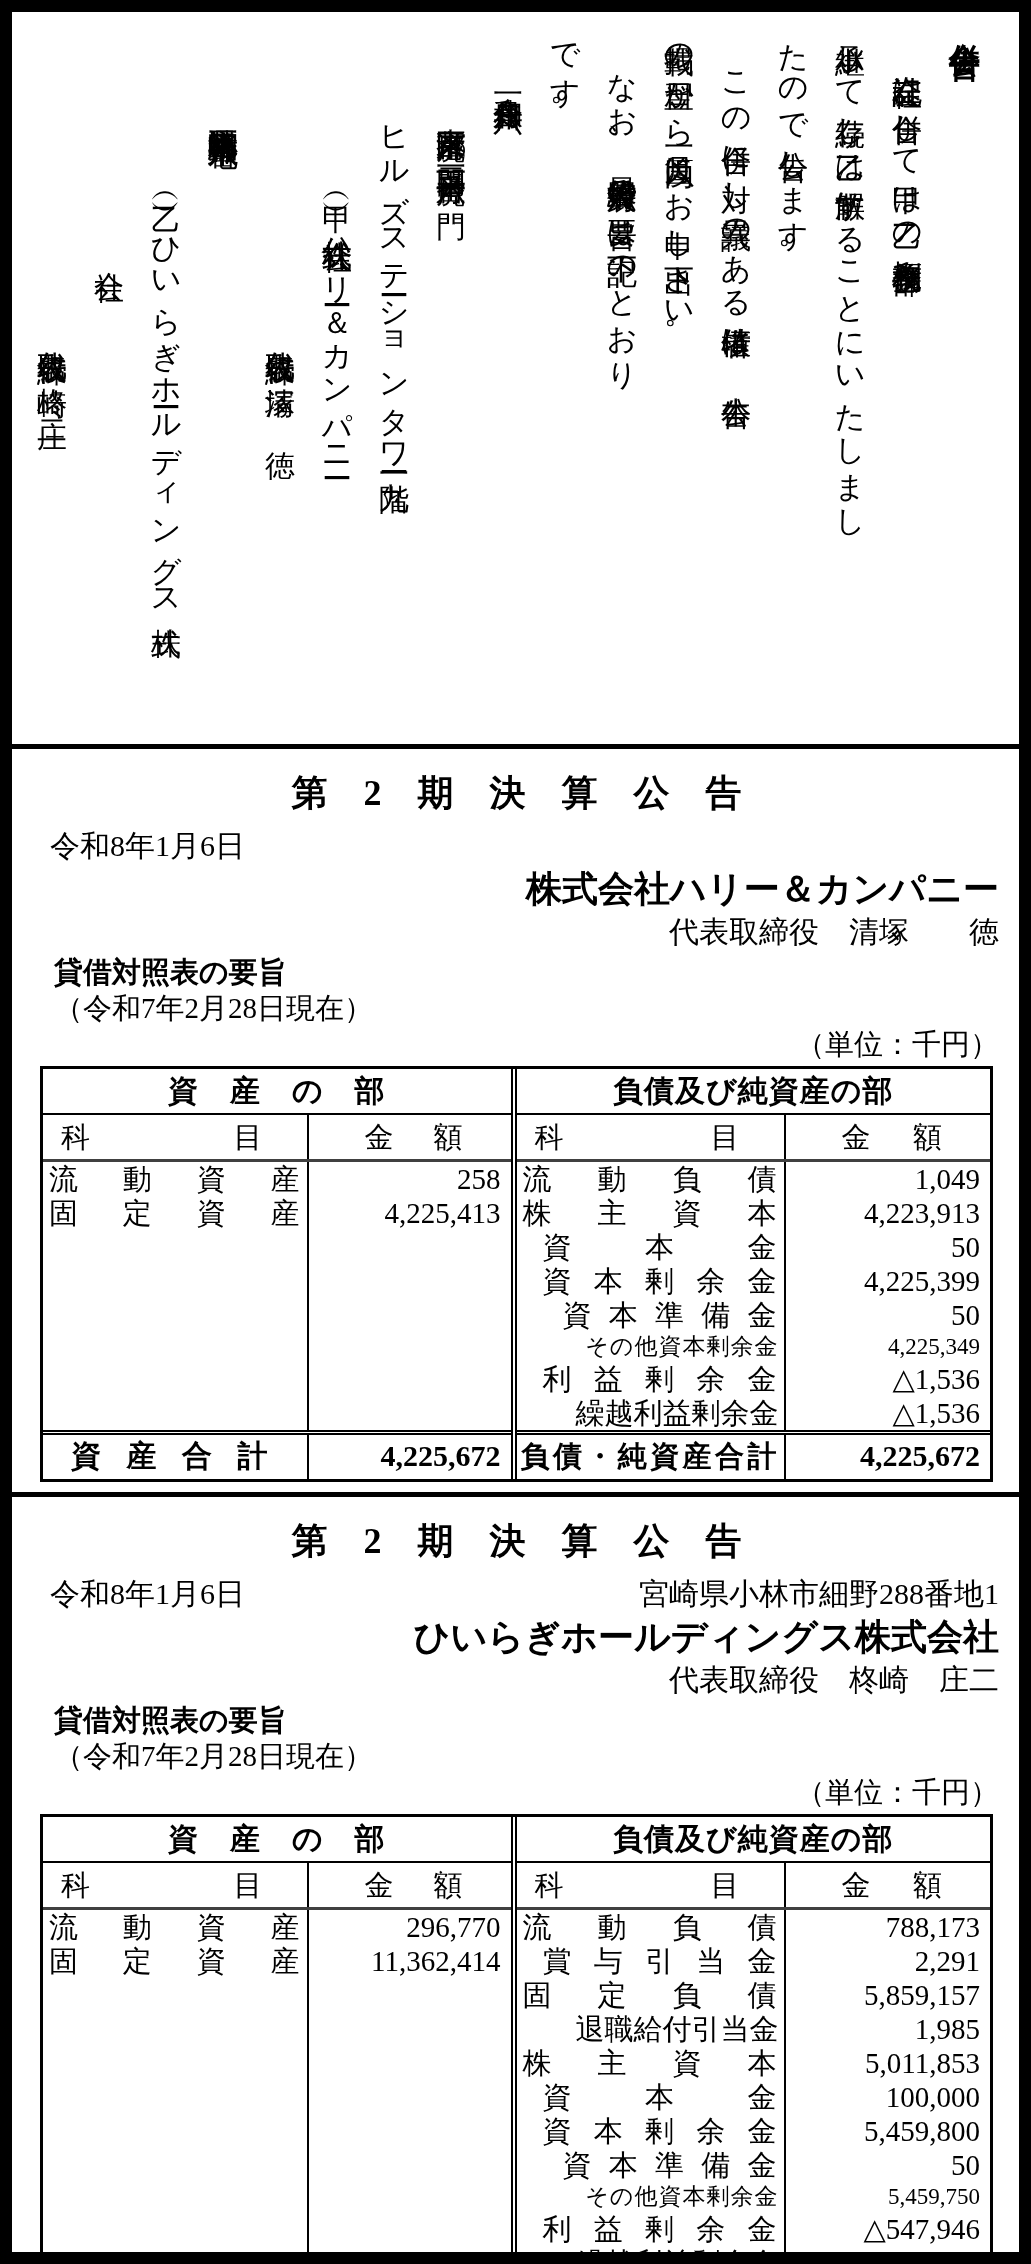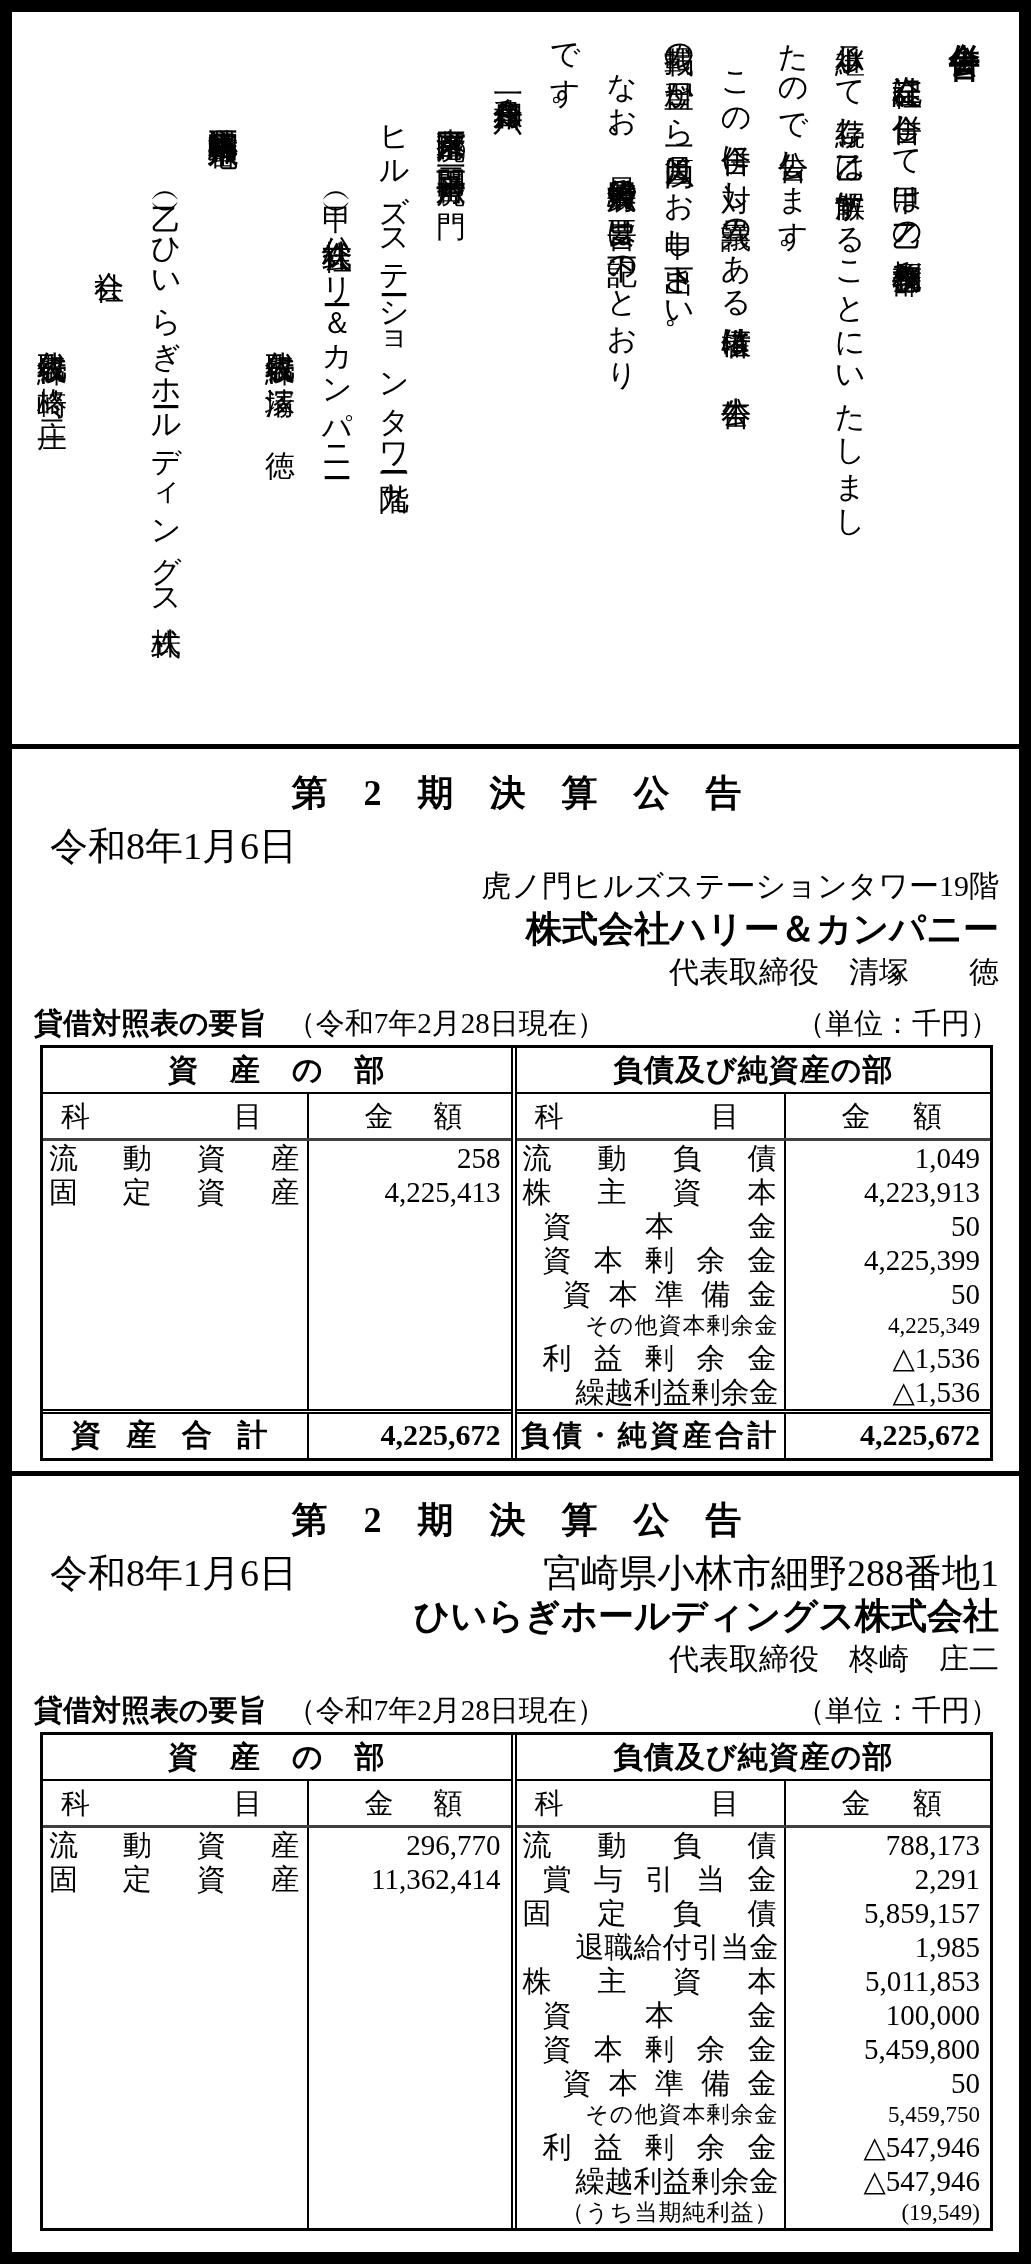--- a/index.html
+++ b/index.html
@@ -42,32 +42,32 @@
   .rule{border-top:5px solid #000;height:0;}
   
   .sec{padding:4px 20px 0 22px;}
   .sec-title{
     text-align:center;
     font-family:Liberation Serif, serif;
     font-weight:bold;
     font-size:36px;
     margin:16px 0 8px 0;
   }
-  .sec-line1{display:flex;justify-content:space-between;font-size:38px;line-height:40px;}
+  .sec-line1{display:flex;justify-content:space-between;font-size:30px;line-height:40px;}
   .sec-date{padding-left:16px;}
   .sec-addr2{text-align:right;font-size:30px;line-height:40px;}
   .sec-company{
     text-align:right;
     font-family:"Liberation Sans","DejaVu Sans",sans-serif;
     font-weight:bold;
     font-size:36px;
     line-height:46px;
   }
   .sec-rep{text-align:right;font-size:30px;line-height:40px;}
-  .bs-caption{display:flex;align-items:baseline;font-size:29px;line-height:36px;margin-top:13px;}
+  .bs-caption{display:flex;align-items:baseline;font-size:29px;line-height:36px;margin-top:2px;flex-direction:column;}
   .bs-caption .lbl{font-family:"Liberation Sans","DejaVu Sans",sans-serif;font-weight:bold;}
   .bs-caption .dt{margin-left:20px;}
   .bs-caption .unit{margin-left:auto;}
   
   .bs{
     border:3px solid #000;
     margin:4px 6px 10px 6px;
     display:flex;
     font-size:29px;
   }
@@ -133,21 +133,20 @@
     <div class="v-line v-rep">代表取締役　柊崎　庄二</div>
   </div>
 
   <div class="rule"></div>
 
   <div class="sec">
     <div class="sec-title">第　2　期　決　算　公　告</div>
     <div class="sec-line1">
       <span class="sec-date">令和8年1月6日</span>
     </div>
-    <div class="sec-addr2">虎ノ門ヒルズステーションタワー19階</div>
     <div class="sec-company">株式会社ハリー＆カンパニー</div>
     <div class="sec-rep">代表取締役　清塚　　徳</div>
     <div class="bs-caption">
       <span class="lbl">貸借対照表の要旨</span>
       <span class="dt">（令和7年2月28日現在）</span>
       <span class="unit">（単位：千円）</span>
     </div>
 
     <div class="bs">
       <div class="bs-half left">

